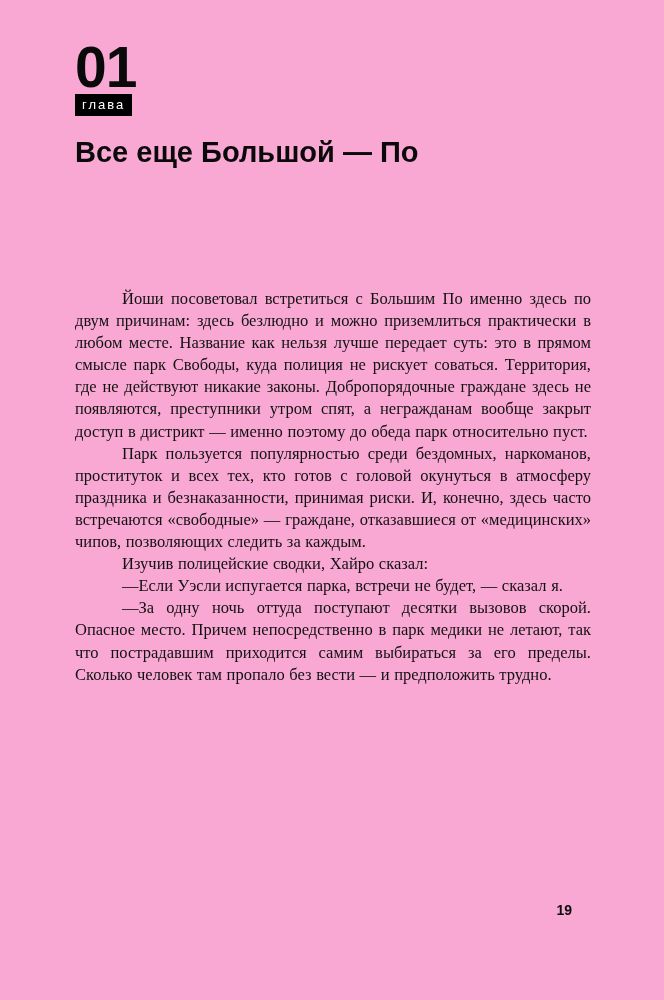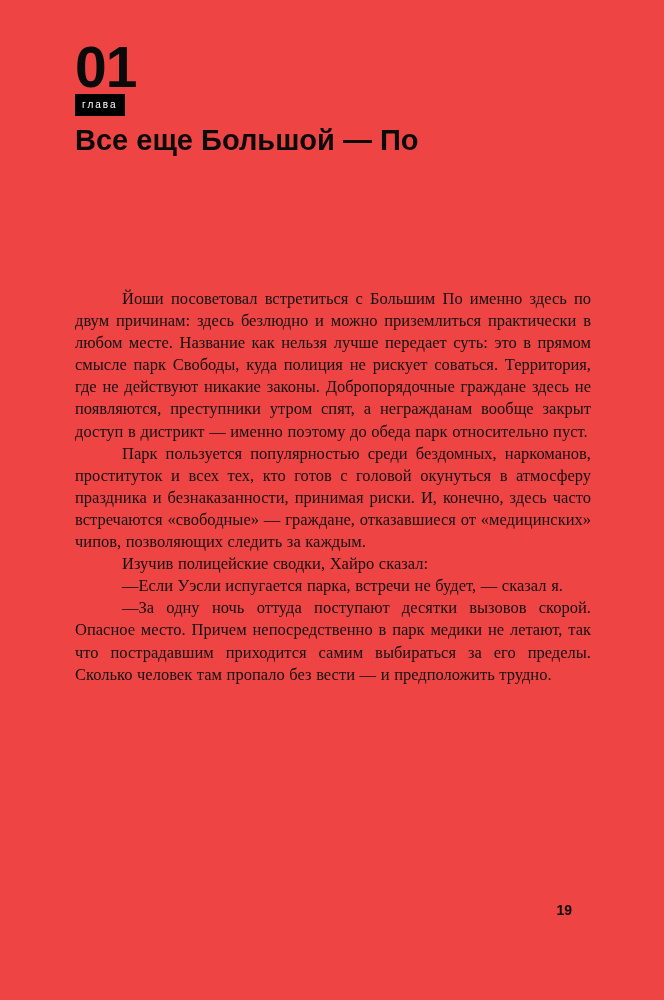--- a/index.html
+++ b/index.html
@@ -4,21 +4,21 @@
 <style>
   html, body {
     margin: 0;
     padding: 0;
     background: #ffffff;
   }
   .page {
     position: relative;
     width: 664px;
     height: 1000px;
-    background: #ef4444;
+    background: #f9a8d4;
     overflow: hidden;
     font-family: "Liberation Serif", serif;
     color: #111111;
   }
   .chapter-header {
     position: absolute;
     top: 42px;
     left: 75px;
     width: 516px;
   }
@@ -29,28 +29,28 @@
     line-height: 50px;
     letter-spacing: -1px;
     color: #0a0a0a;
   }
   .chapter-label {
     display: inline-block;
     margin-top: 2px;
     background: #000000;
     color: #ffffff;
     font-family: "Liberation Sans", sans-serif;
-    font-size: 10px;
+    font-size: 13px;
     line-height: 13px;
     padding: 4px 7px 5px 7px;
     letter-spacing: 2px;
     font-weight: 400;
   }
   .chapter-title {
-    margin: 8px 0 0 0;
+    margin: 20px 0 0 0;
     font-family: "Liberation Sans", sans-serif;
     font-weight: 700;
     font-size: 29px;
     line-height: 32px;
     letter-spacing: 0px;
     color: #0a0a0a;
   }
   .body-text {
     position: absolute;
     top: 288px;

